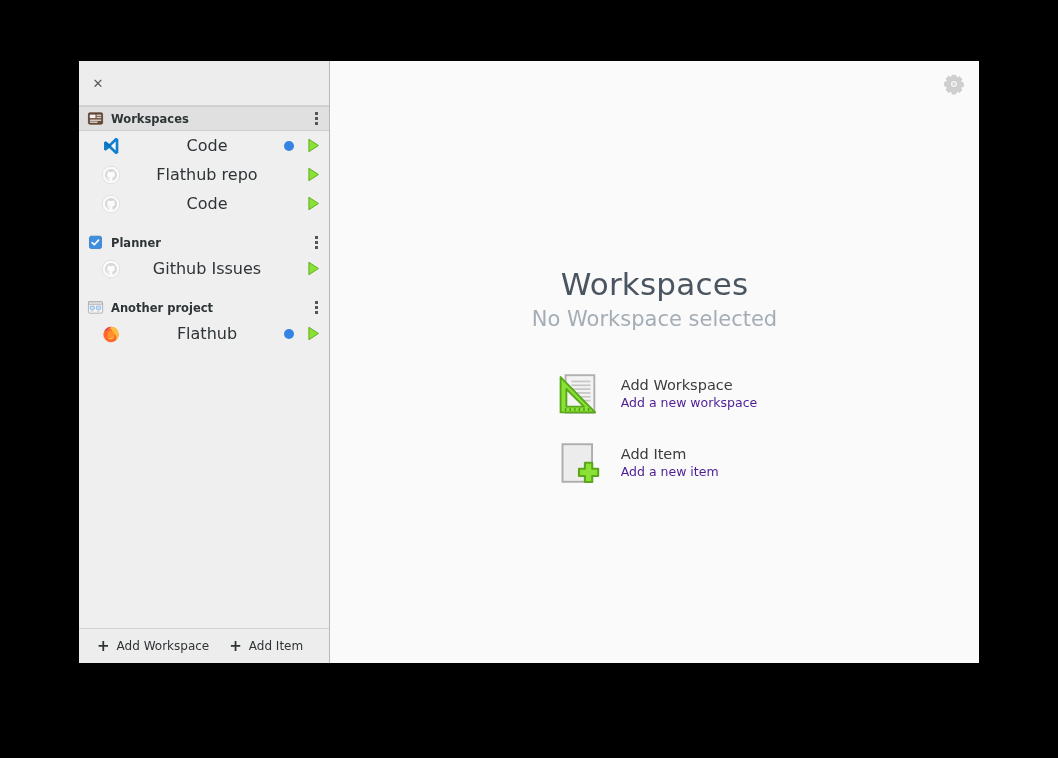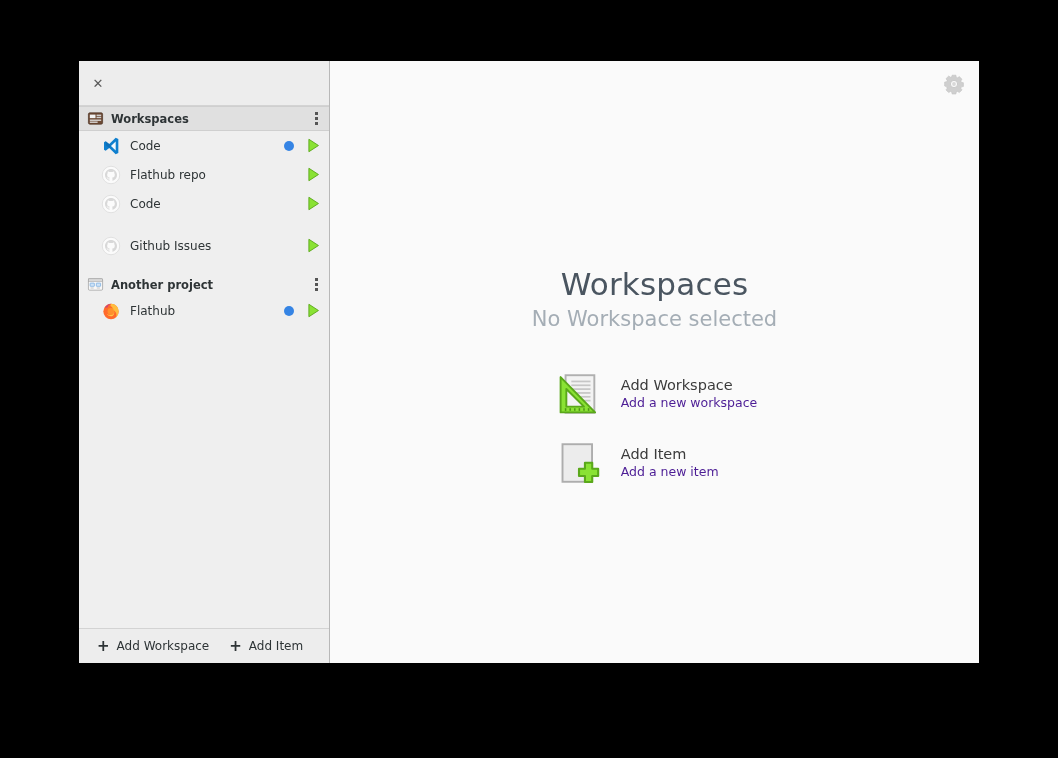--- a/index.html
+++ b/index.html
@@ -112,25 +112,26 @@
     padding: 0 5px 0 22px;
     cursor: pointer;
   }
   .item-row .i-icon {
     width: 20px; height: 20px;
     flex: none;
     margin-right: 9px;
     position: relative;
   }
   .item-row .i-label {
-    font-size: 12px;
+    font-size: 16px;
     color: #2e3436;
     flex: 1 1 auto;
     white-space: nowrap;
     overflow: hidden;
+    text-align: center;
   }
   .blue-dot {
     width: 10px; height: 10px;
     border-radius: 50%;
     background: #3584e4;
     flex: none;
     margin-right: 11px;
   }
   .blue-dot.hidden { visibility: hidden; }
   .play-btn {
@@ -309,20 +310,34 @@
             <span class="blue-dot hidden"></span>
             <span class="play-btn">
               <svg width="17" height="17" viewBox="0 0 24 24">
                 <path d="M5.5 3.2 19 12 5.5 20.8z" fill="#8ae234" stroke="#5aa81a" stroke-width="1.3" stroke-linejoin="round"></path>
               </svg>
             </span>
           </div>
         </div>
         <div class="group-spacer"></div>
         <div class="group">
+          <div class="group-header">
+            <span class="g-icon">
+              <svg width="17" height="17" viewBox="0 0 24 24">
+                <rect x="3.5" y="3" width="17" height="17.5" rx="2.6" fill="#3f8fe0" stroke="#2d73bd" stroke-width="1"></rect>
+                <path d="M7.3 12.2l3 3 6-6.6" fill="none" stroke="#ffffff" stroke-width="2.3" stroke-linecap="round" stroke-linejoin="round"></path>
+              </svg>
+            </span>
+            <span class="g-label">Planner</span>
+            <span class="dots-menu">
+              <i></i>
+              <i></i>
+              <i></i>
+            </span>
+          </div>
           <div class="item-row">
             <span class="i-icon">
               <svg width="20" height="20" viewBox="0 0 24 24">
                 <circle cx="12" cy="12" r="10.5" fill="#fbfbfb" stroke="#dcdcdc" stroke-width="1"></circle>
                 <path d="M12 4.8c-4 0-7.2 3.2-7.2 7.2 0 3.2 2.05 5.9 4.9 6.85.36.07.49-.16.49-.35v-1.25c-2 .43-2.42-.95-2.42-.95-.33-.83-.8-1.05-.8-1.05-.65-.45.05-.44.05-.44.72.05 1.1.74 1.1.74.64 1.1 1.68.78 2.09.6.06-.47.25-.79.45-.97-1.6-.18-3.28-.8-3.28-3.56 0-.79.28-1.43.74-1.93-.07-.18-.32-.91.07-1.9 0 0 .6-.2 1.98.73a6.9 6.9 0 0 1 3.6 0c1.38-.93 1.98-.73 1.98-.73.39.99.14 1.72.07 1.9.46.5.74 1.14.74 1.93 0 2.77-1.69 3.38-3.3 3.55.26.22.49.67.49 1.35v2c0 .2.13.42.5.35A7.21 7.21 0 0 0 19.2 12c0-4-3.2-7.2-7.2-7.2z" fill="#d8d8d8"></path>
               </svg>
             </span>
             <span class="i-label">Github Issues</span>
             <span class="blue-dot hidden"></span>
             <span class="play-btn">

